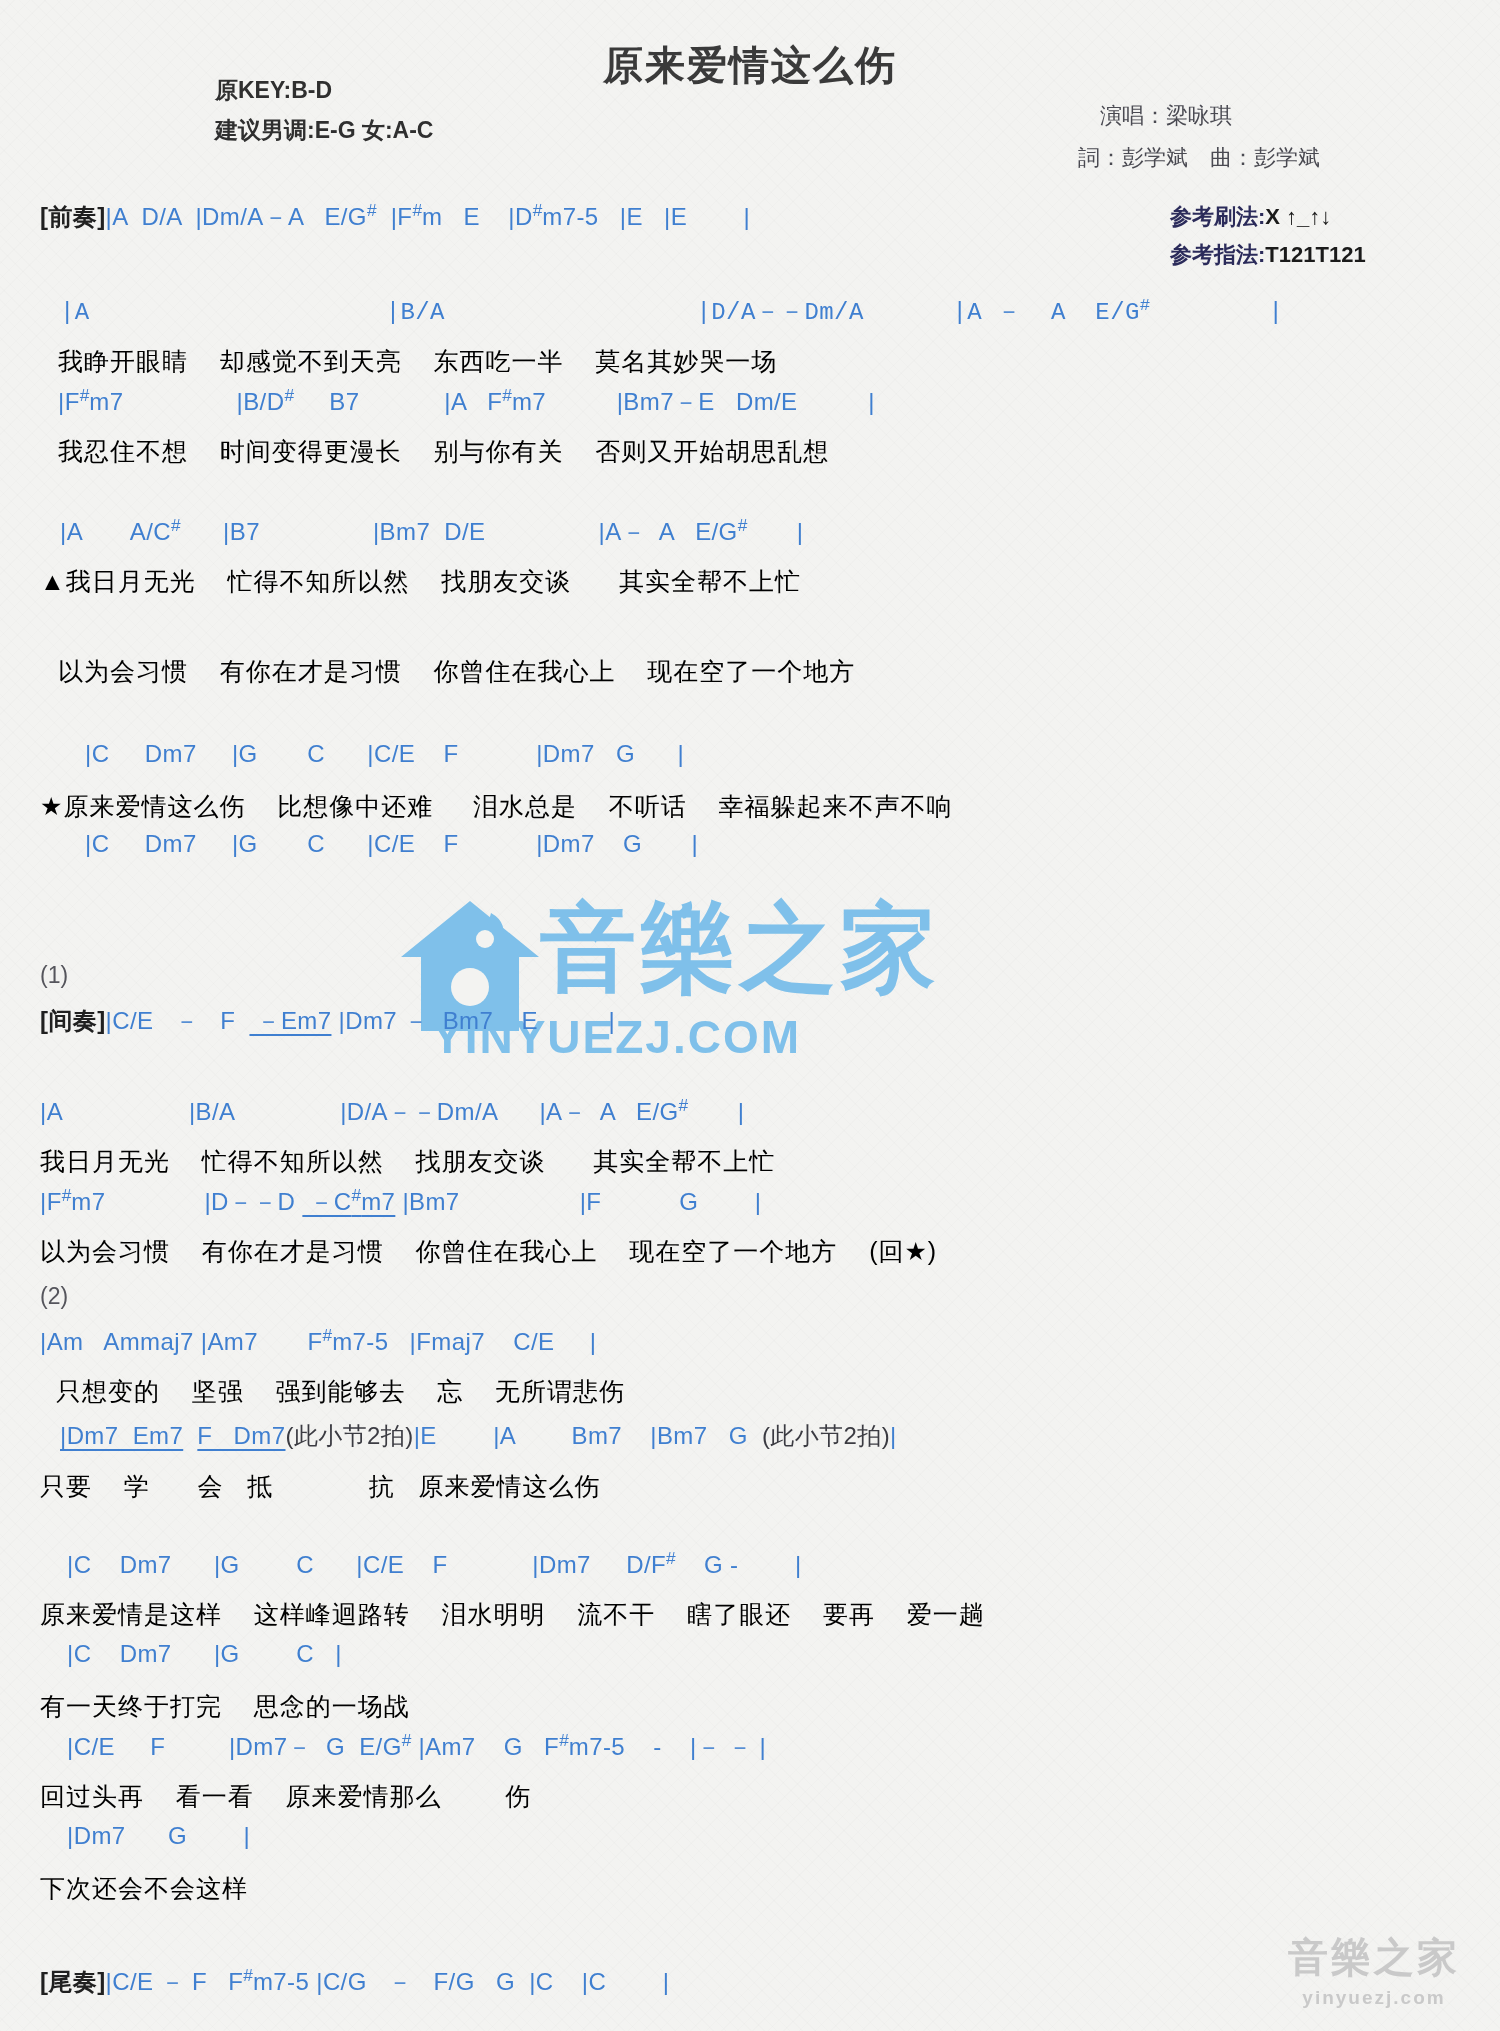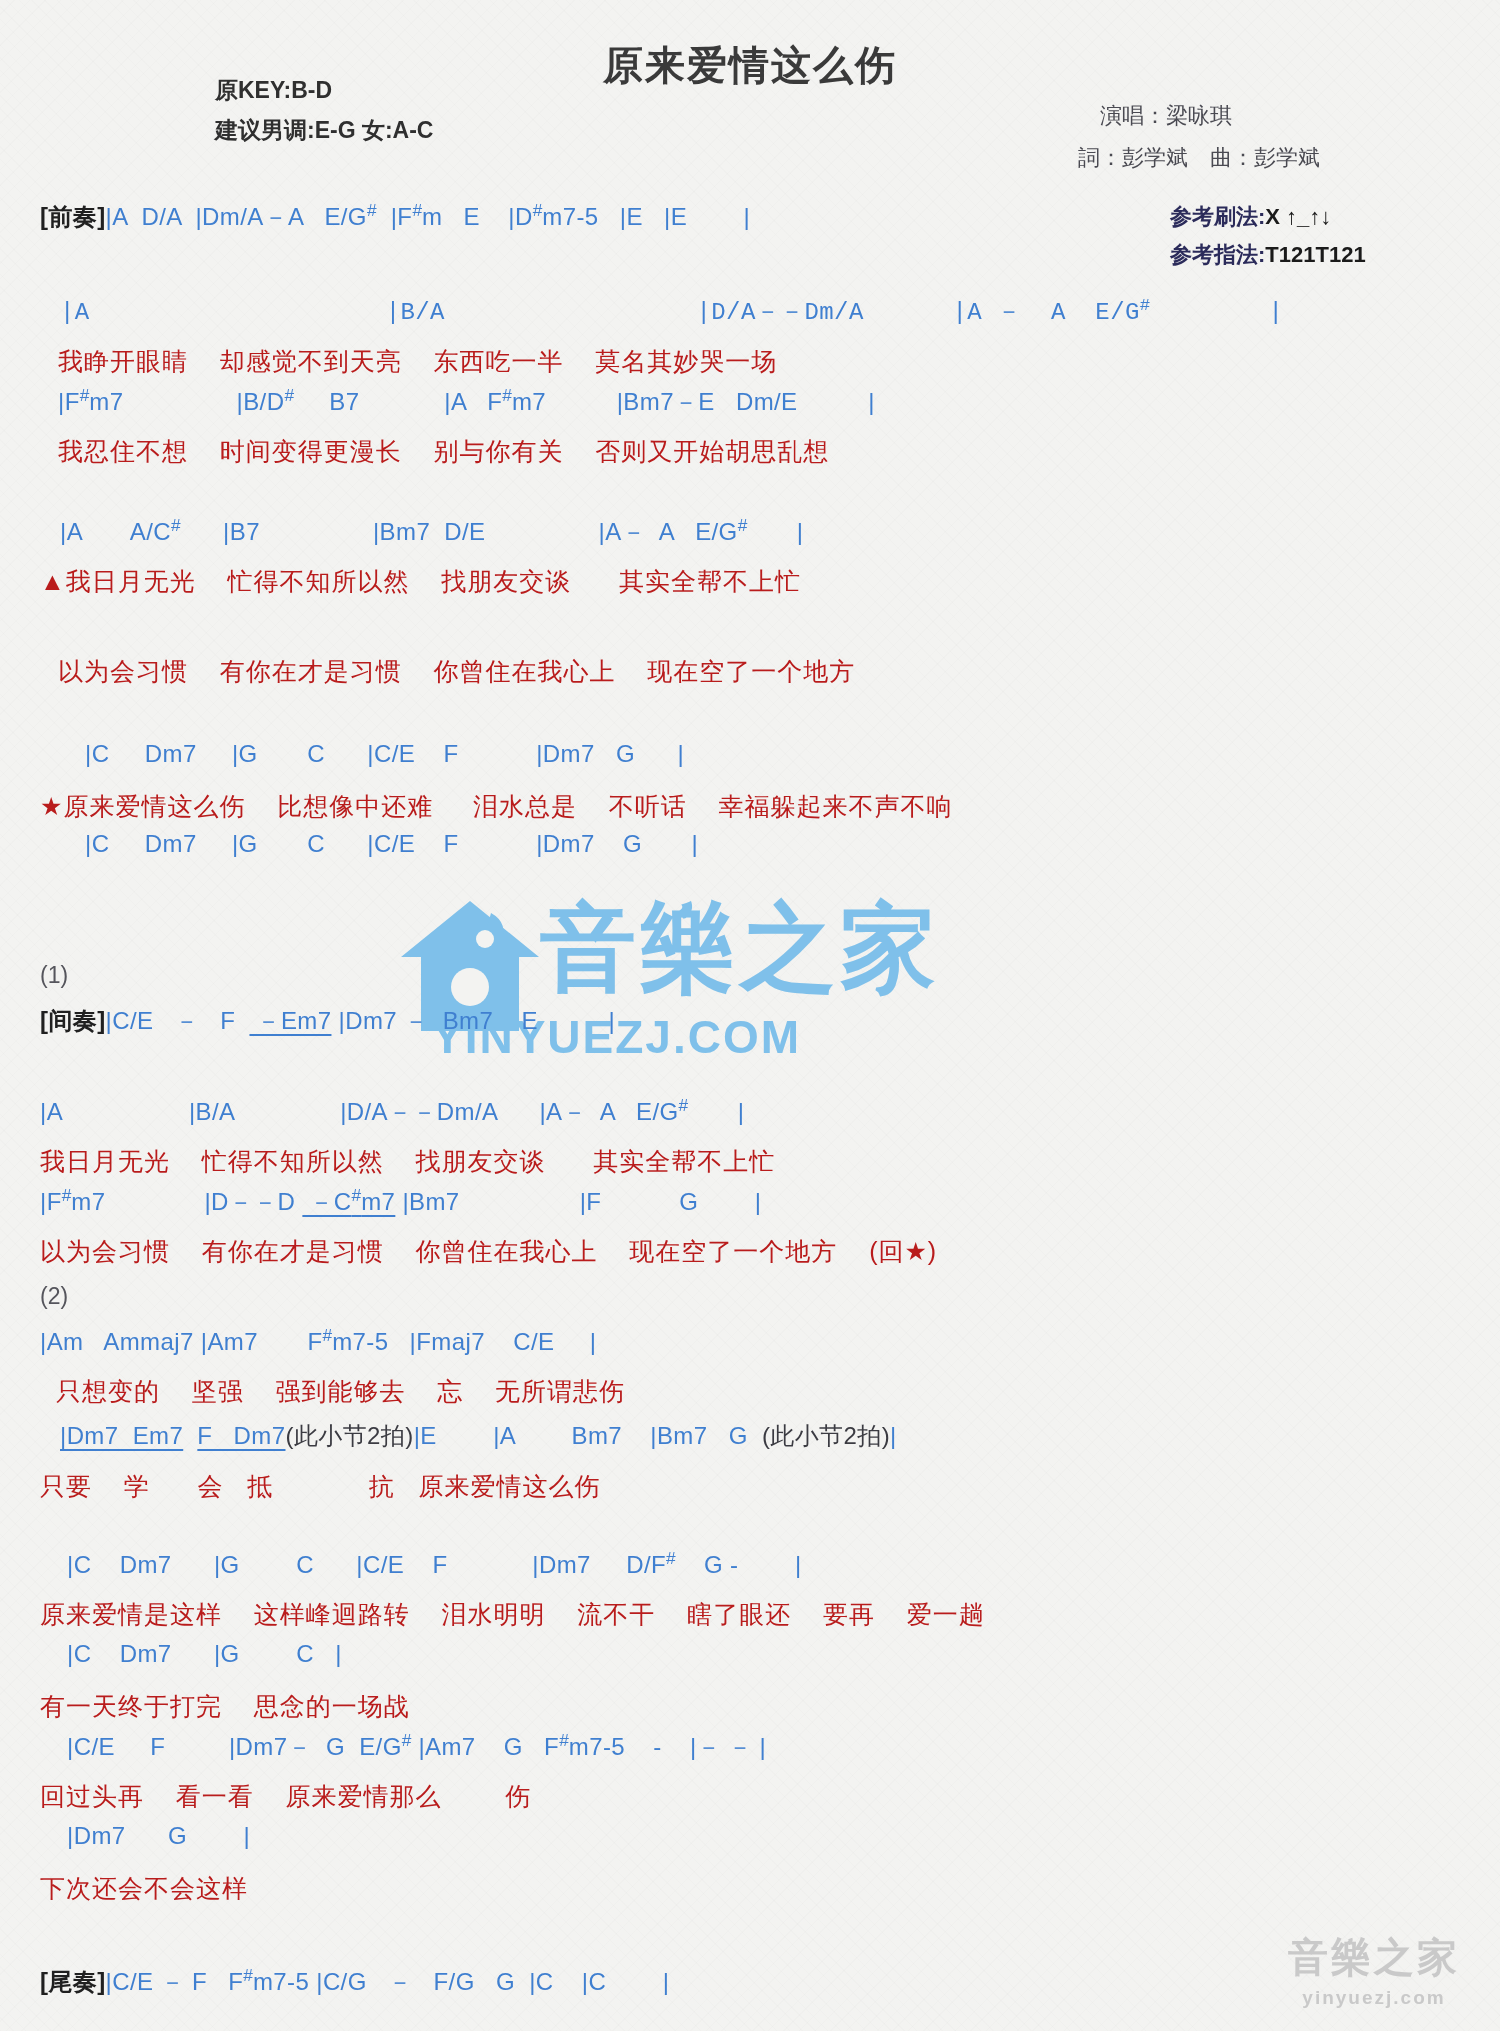--- a/index.html
+++ b/index.html
@@ -77,21 +77,21 @@
     position: absolute;
     white-space: pre;
     font-size: 24px;
   }
   .chordrow {
     color: #3f7fd0;
     font-family: "Liberation Sans", "DejaVu Sans", sans-serif;
     letter-spacing: 0.4px;
   }
   .lyricrow {
-    color: #b91c1c;
+    color: #000000;
     font-size: 25px;
     letter-spacing: 1px;
   }
   .tag {
     color: #202020;
     font-weight: bold;
   }
   .marker {
     color: #55555c;
     font-size: 23px;

